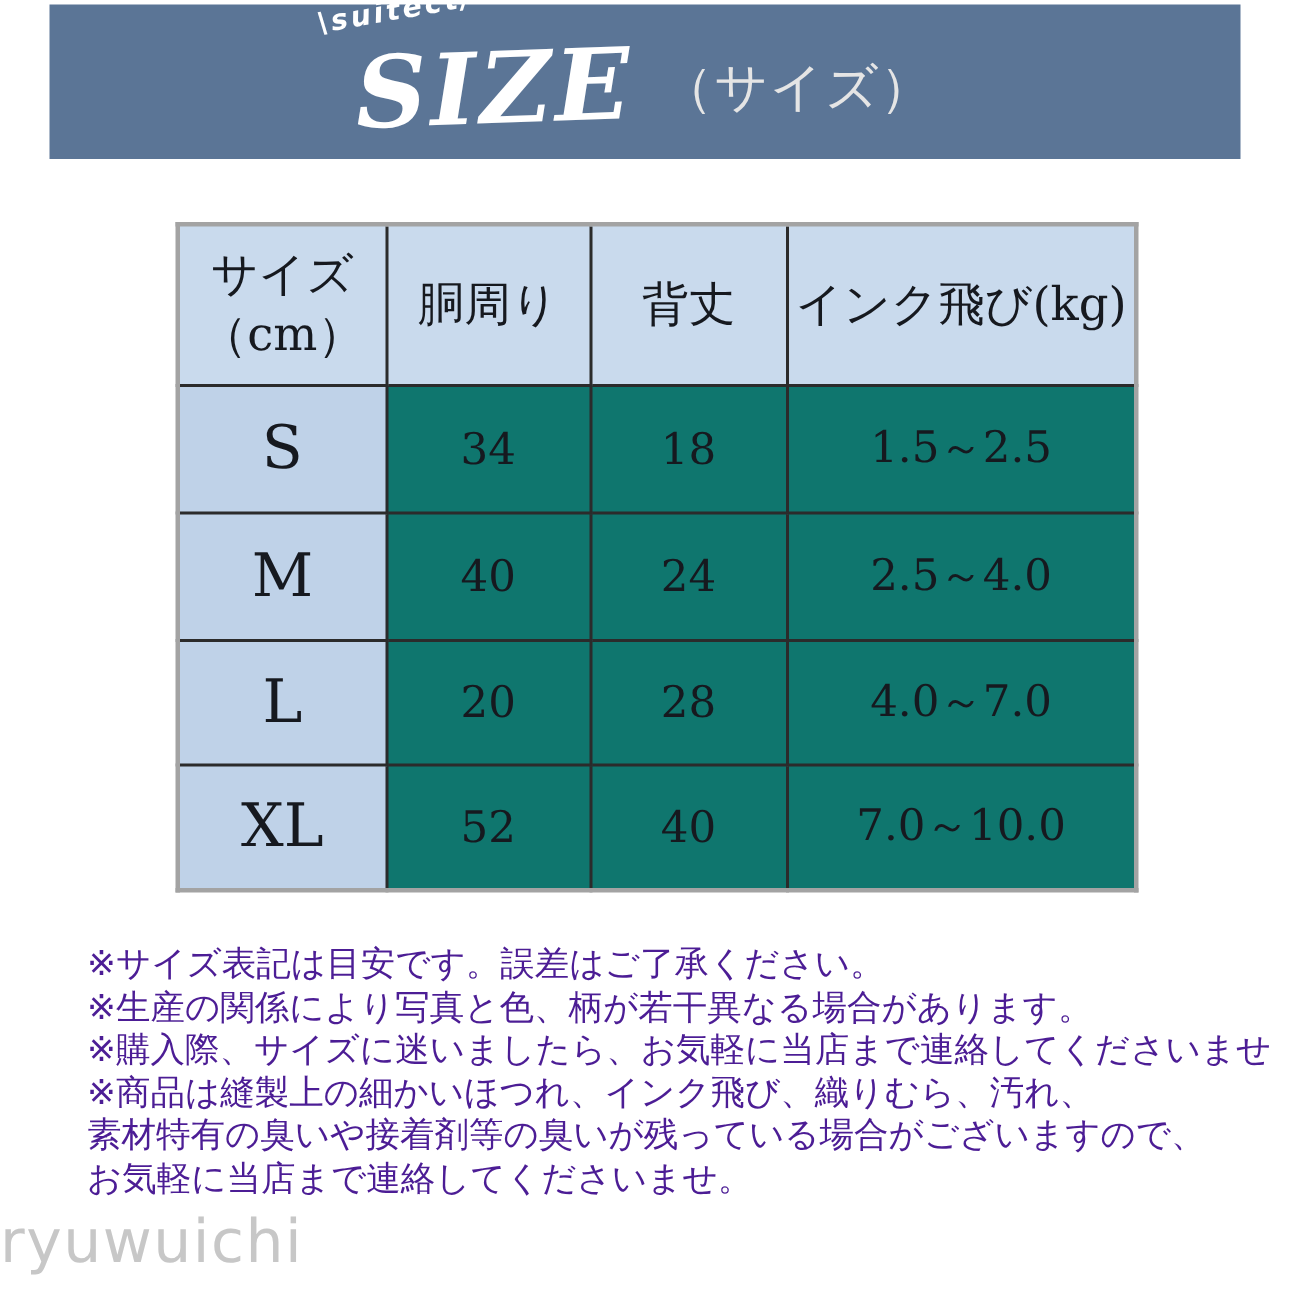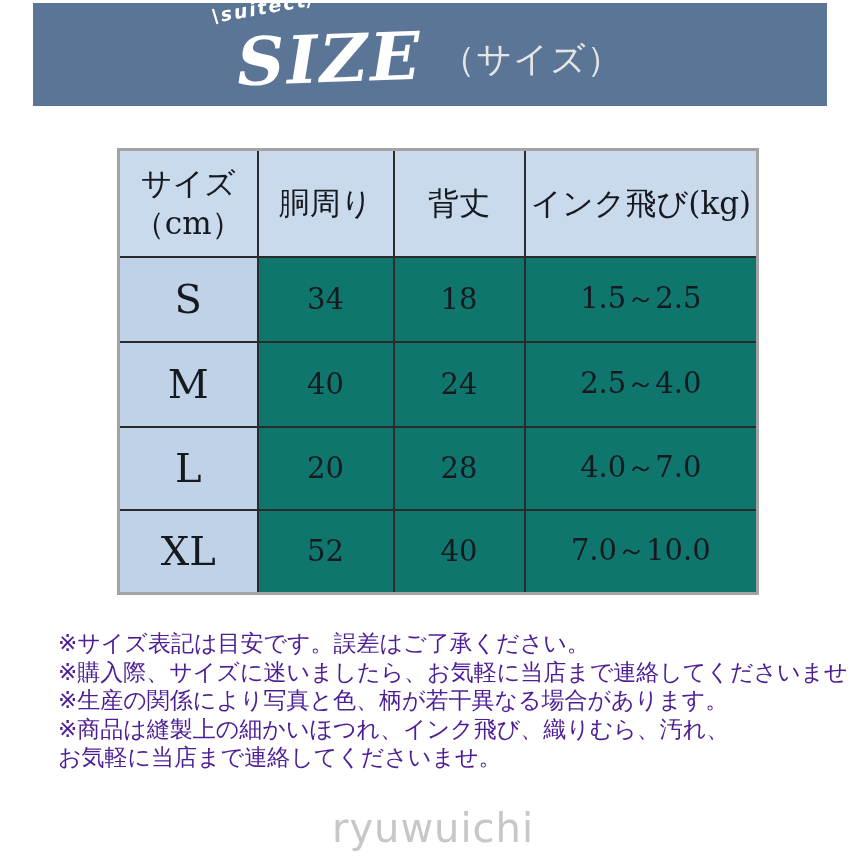--- a/index.html
+++ b/index.html
@@ -115,21 +115,21 @@
     color: #4c1d95;
     white-space: nowrap;
   }
 
   
   .watermark {
     position: absolute;
     left: 0;
     top: 806px;
     width: 866px;
-    text-align: center;
+    text-align: left;
     font-size: 40px;
     line-height: 44px;
     color: #c7c7c7;
     letter-spacing: 1px;
   }
 </style>
 </head>
 <body>
 
 <div class="banner">
@@ -179,19 +179,20 @@
     <td class="label-cell">XL</td>
     <td class="value-cell">52</td>
     <td class="value-cell">40</td>
     <td class="value-cell">7.0～10.0</td>
   </tr>
 </tbody>
   </table>
 
 <div class="notes">
   <div>※サイズ表記は目安です。誤差はご了承ください。</div>
+  <div>※生産の関係により写真と色、柄が若干異なる場合があります。</div>
   <div>※購入際、サイズに迷いましたら、お気軽に当店まで連絡してくださいませ</div>
-  <div>※生産の関係により写真と色、柄が若干異なる場合があります。</div>
   <div>※商品は縫製上の細かいほつれ、インク飛び、織りむら、汚れ、</div>
+  <div>素材特有の臭いや接着剤等の臭いが残っている場合がございますので、</div>
   <div>お気軽に当店まで連絡してくださいませ。</div>
 </div>
 
 <div class="watermark">ryuwuichi</div>
 
 </body></html>

